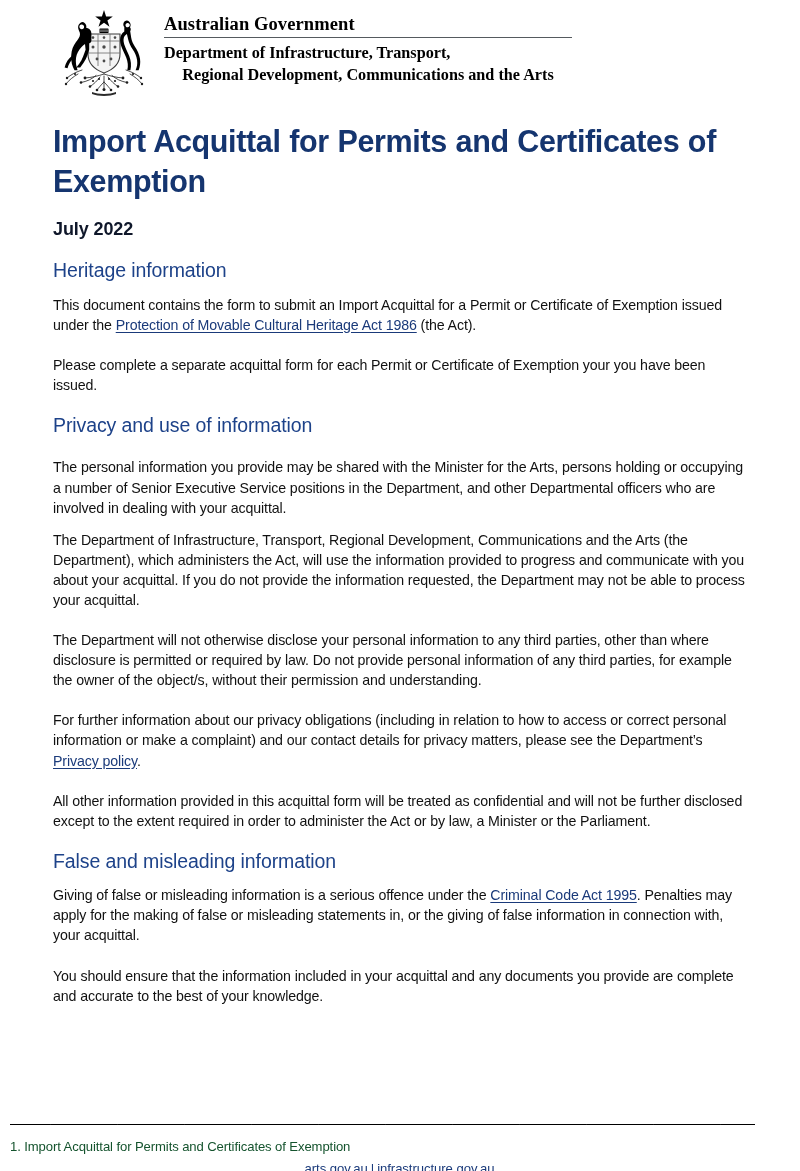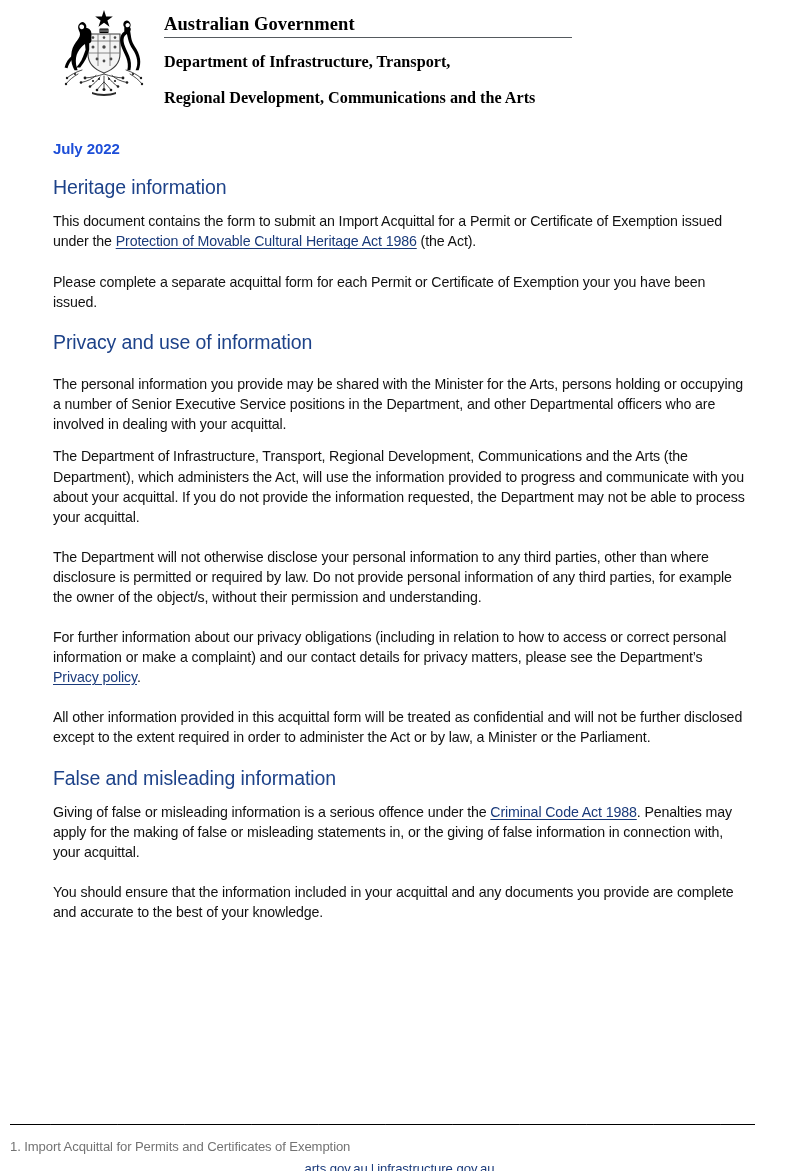--- a/index.html
+++ b/index.html
@@ -60,21 +60,21 @@
     margin-top: 2px;
     border-top: 1.4px solid #555a5e;
     width: 100%;
   }
   .dept-line {
     font-family: "Liberation Serif", serif;
     font-weight: bold;
     font-size: 16.2px;
     color: #000;
     line-height: 1.33;
-    margin-top: 14px;
+    margin-top: 5px;
     white-space: nowrap;
   }
 
   
   .content {
     position: absolute;
     left: 53px;
     top: 118px;
     width: 699px;
   }
@@ -85,23 +85,23 @@
     font-weight: bold;
     color: #15356f;
     line-height: 1.30;
     letter-spacing: -0.35px;
     margin: 0 0 0 0;
     padding: 0;
     word-spacing: 0.5px;
   }
 
   .doc-date {
-    font-size: 15px;
+    font-size: 18px;
     font-weight: bold;
-    color: #1d4ed8;
+    color: #0f172a;
     margin: 18px 0 0 0;
     letter-spacing: -0.1px;
   }
 
   h2.sec-h2 {
     font-family: "Liberation Sans", sans-serif;
     font-size: 24px;
     font-weight: normal;
     color: #1d4289;
     margin: 20px 0 0 0;
@@ -158,21 +158,21 @@
     color: #000;
     letter-spacing: -0.6px;
     white-space: nowrap;
     line-height: 12px;
   }
   .footer-pagetext {
     position: absolute;
     left: 10px;
     top: 22px;
     font-size: 13.1px;
-    color: #737373;
+    color: #14532d;
     letter-spacing: -0.1px;
     white-space: nowrap;
   }
   .footer-links {
     position: absolute;
     left: 0;
     top: 44px;
     width: 799px;
     text-align: center;
     font-size: 13.1px;
@@ -295,26 +295,27 @@
         </g>
 
         <path d="M40 84 C46 86.5 58 86.5 64 84 L64 86 C58 88.5 46 88.5 40 86 Z" fill="#2b2b2b"></path>
       </svg>
     </div>
 
     <div class="masthead-text">
       <div class="gov-line">Australian Government</div>
       <div class="gov-rule"></div>
       <div class="dept-line">Department of Infrastructure, Transport,</div>
-      <div class="dept-line" style="margin-top:15px;">Regional Development, Communications and the Arts</div>
+      <div class="dept-line" style="margin-top:1px;text-align:center;">Regional Development, Communications and the Arts</div>
     </div>
   </div>
 
   <div class="content">
 
+    <h1 class="doc-title">Import Acquittal for Permits and Certificates of Exemption</h1>
 
     <div class="doc-date">July 2022</div>
 
 
     <h3 class="sec-h3">Heritage information</h3>
 
     <p class="body-p first"><span>This document contains the form to submit an Import Acquittal for a Permit or Certificate of Exemption issued under the </span><a class="doc-link" href="#">Protection of Movable Cultural Heritage Act 1986</a><span> (the Act).</span></p>
 
     <p class="body-p">Please complete a separate acquittal form for each Permit or Certificate of Exemption your you have been issued.</p>
 
@@ -325,21 +326,21 @@
     <p class="body-p first">The Department of Infrastructure, Transport, Regional Development, Communications and the Arts (the Department), which administers the Act, will use the information provided to progress and communicate with you about your acquittal. If you do not provide the information requested, the Department may not be able to process your acquittal.</p>
 
     <p class="body-p">The Department will not otherwise disclose your personal information to any third parties, other than where disclosure is permitted or required by law. Do not provide personal information of any third parties, for example the owner of the object/s, without their permission and understanding.</p>
 
     <p class="body-p"><span>For further information about our privacy obligations (including in relation to how to access or correct personal information or make a complaint) and our contact details for privacy matters, please see the Department’s </span><a class="doc-link" href="#">Privacy policy</a><span>.</span></p>
 
     <p class="body-p">All other information provided in this acquittal form will be treated as confidential and will not be further disclosed except to the extent required in order to administer the Act or by law, a Minister or the Parliament.</p>
 
     <h3 class="sec-h3">False and misleading information</h3>
 
-    <p class="body-p first"><span>Giving of false or misleading information is a serious offence under the </span><a class="doc-link" href="#">Criminal Code Act 1988</a><span>. Penalties may apply for the making of false or misleading statements in, or the giving of false information in connection with, your acquittal.</span></p>
+    <p class="body-p first"><span>Giving of false or misleading information is a serious offence under the </span><a class="doc-link" href="#">Criminal Code Act 1995</a><span>. Penalties may apply for the making of false or misleading statements in, or the giving of false information in connection with, your acquittal.</span></p>
 
     <p class="body-p">You should ensure that the information included in your acquittal and any documents you provide are complete and accurate to the best of your knowledge.</p>
 
   </div>
 
   <div class="footer">
     <div class="footer-rule">——————————————————————————————————————————————————————————————————————————————————</div>
     <div class="footer-pagetext">1. Import Acquittal for Permits and Certificates of Exemption</div>
     <div class="footer-links"><a href="#">arts.gov.au</a><span class="footer-sep">|</span><a href="#">infrastructure.gov.au</a></div>
   </div>

